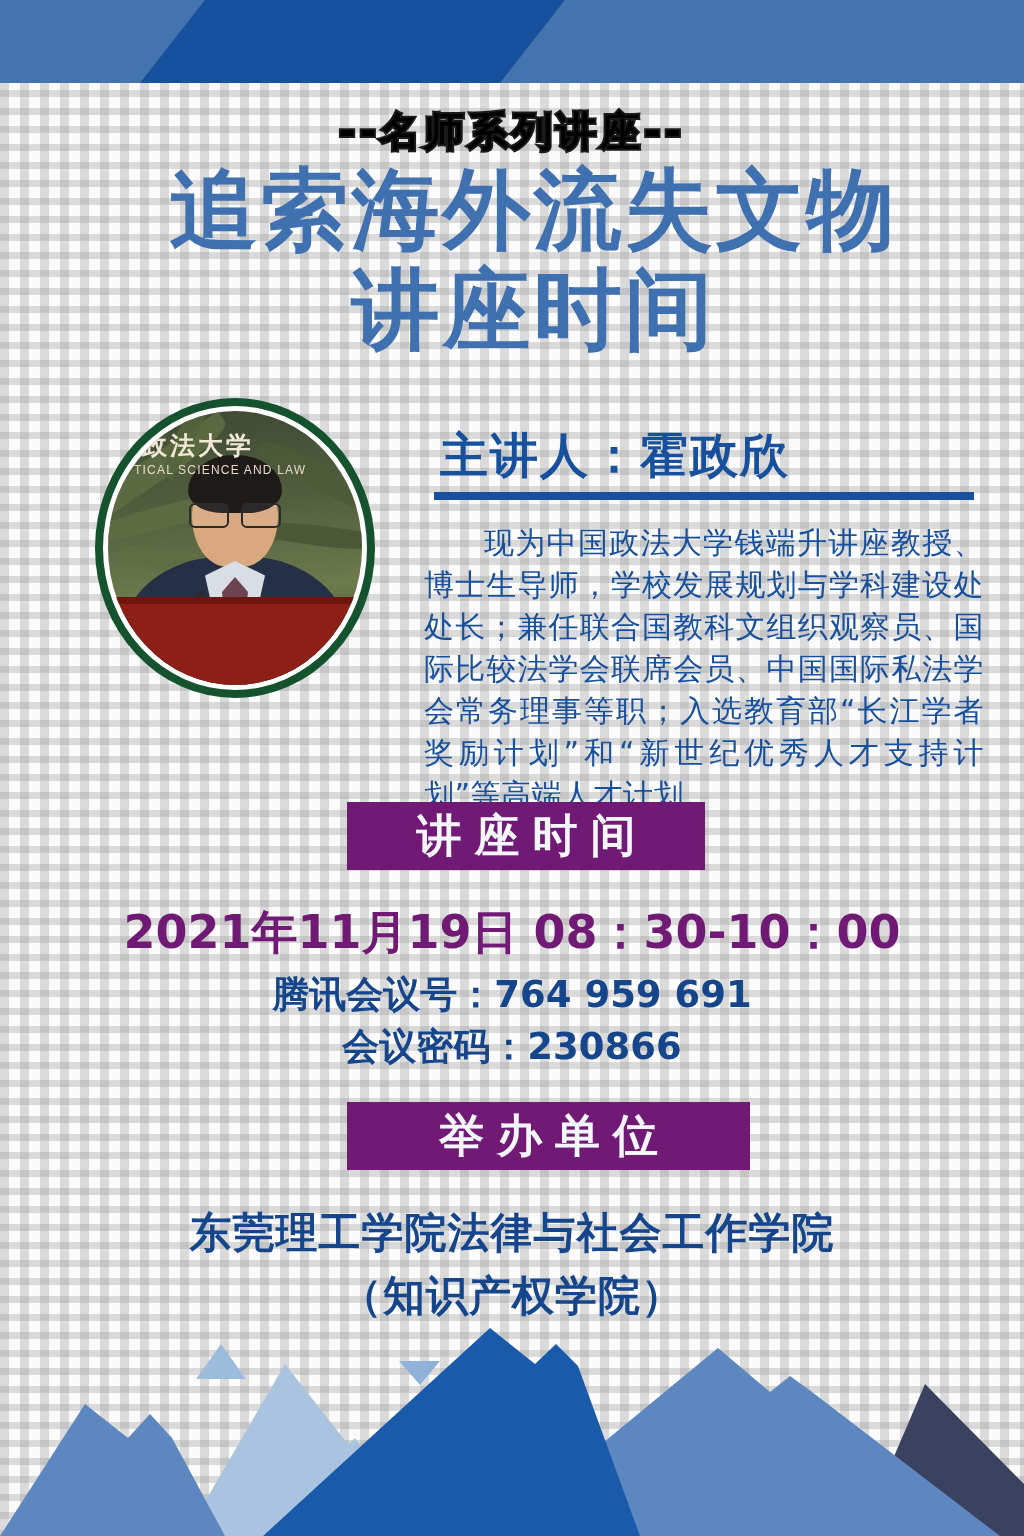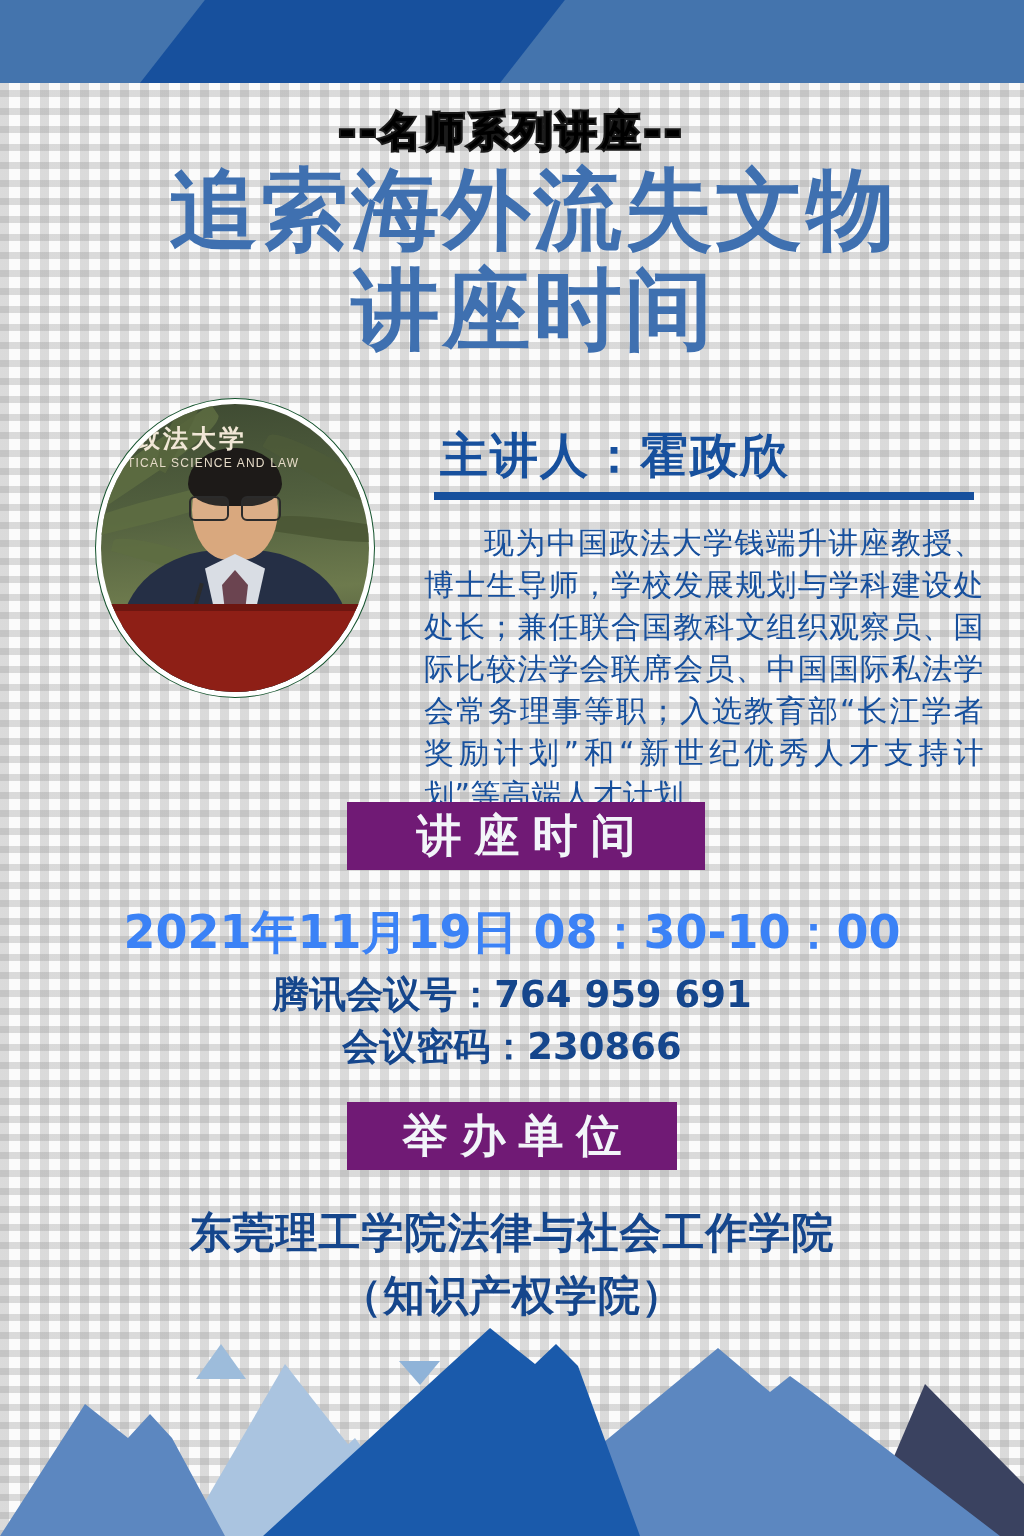--- a/index.html
+++ b/index.html
@@ -93,21 +93,21 @@
   .main-title .line2 { display: block; }
 
   
   .photo-wrap {
     position: absolute;
     left: 95px;
     top: 398px;
     width: 280px;
     height: 300px;
     border-radius: 50%;
-    border: 1px solid #14532d;
+    border: 8px solid #14532d;
     background: #ffffff;
     padding: 5px;
     box-sizing: border-box;
     overflow: hidden;
   }
   .photo-inner {
     position: relative;
     width: 100%;
     height: 100%;
     border-radius: 50%;
@@ -301,30 +301,30 @@
   }
   #pill-time {
     left: 347px;
     top: 802px;
     width: 358px;
     height: 68px;
   }
   #pill-org {
     left: 347px;
     top: 1102px;
-    width: 330px;
+    width: 403px;
     height: 68px;
   }
 
   .datetime-line {
     position: absolute;
     left: 0; right: 0;
     top: 902px;
     text-align: center;
-    color: #3b82f6;
+    color: #701a75;
     font-size: 46px;
     font-weight: 700;
     letter-spacing: 0px;
     font-family: "DejaVu Sans", "Liberation Sans", sans-serif;
   }
   .meeting-line {
     position: absolute;
     left: 0; right: 0;
     text-align: center;
     color: #15468c;

